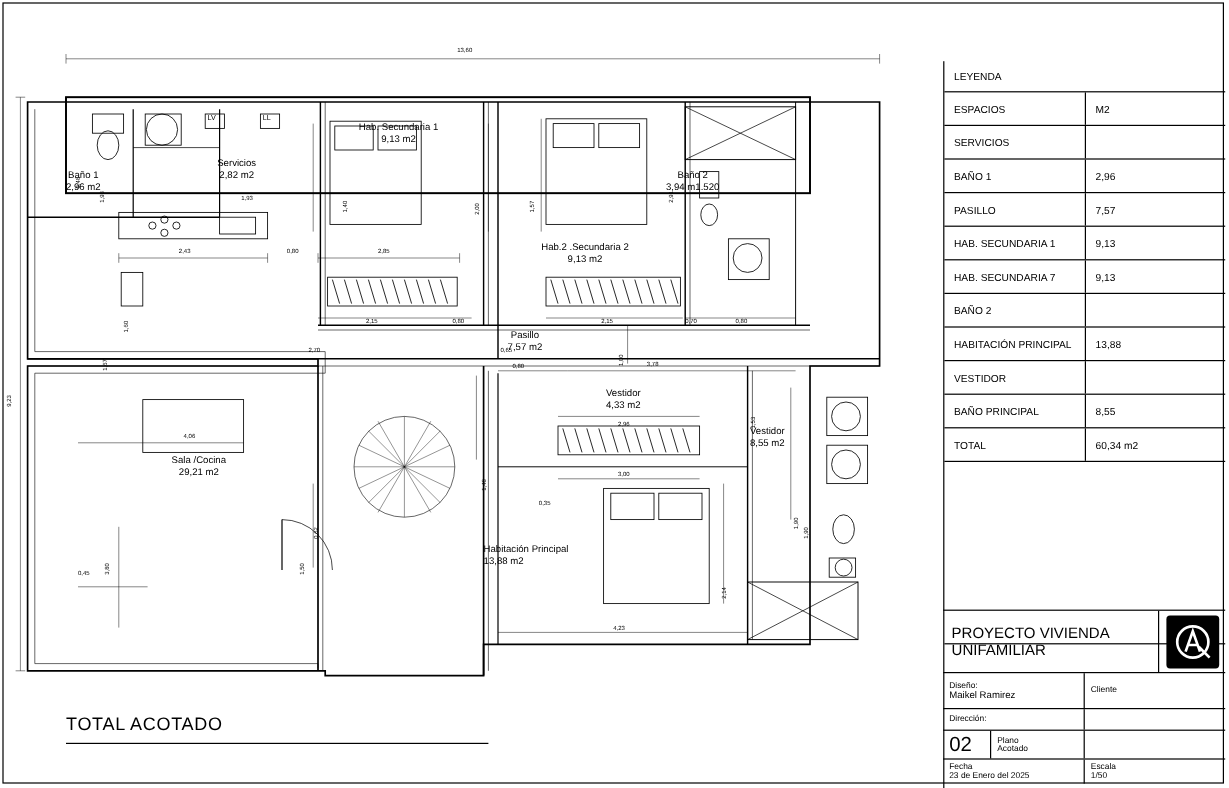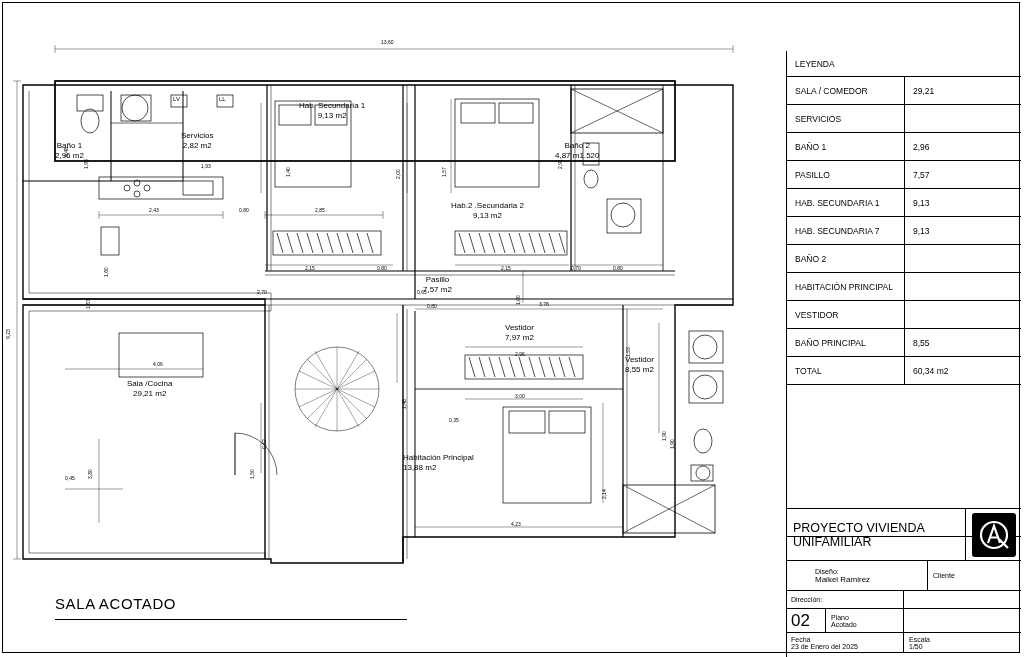--- a/index.html
+++ b/index.html
@@ -315,35 +315,35 @@
     <div class="room-label" style="left:52px; top:138px;">
       <span>Baño 1</span><br><span>2,96 m2</span>
     </div>
     <div class="room-label" style="left:178px; top:128px;">
       <span>Servicios</span><br><span>2,82 m2</span>
     </div>
     <div class="room-label" style="left:296px; top:98px;">
       <span>Hab. Secundaria 1</span><br><span>9,13 m2</span>
     </div>
     <div class="room-label" style="left:552px; top:138px;">
-      <span>Baño 2</span><br><span>4,87 m1.520</span>
+      <span>Baño 2</span><br><span>3,94 m1.520</span>
     </div>
     <div class="room-label" style="left:448px; top:198px;">
       <span>Hab.2 .Secundaria 2</span><br><span>9,13 m2</span>
     </div>
     <div class="room-label" style="left:420px; top:272px;">
       <span>Pasillo</span><br><span>7,57 m2</span>
     </div>
     <div class="room-label" style="left:502px; top:320px;">
-      <span>Vestidor</span><br><span>7,97 m2</span>
+      <span>Vestidor</span><br><span>4,33 m2</span>
     </div>
     <div class="room-label" style="left:622px; top:352px;">
       <span>Vestidor</span><br><span>8,55 m2</span>
     </div>
-    <div class="room-label" style="left:124px; top:376px;">
+    <div class="room-label" style="left:140px; top:376px;">
       <span>Sala /Cocina</span><br><span>29,21 m2</span>
     </div>
     <div class="room-label" style="left:400px; top:450px; text-align:left;">
       <span>Habitación Principal</span><br><span>13,88 m2</span>
     </div>
 
     <div class="dim" style="left:170px; top:93px; font-size:6px;">LV</div>
     <div class="dim" style="left:216px; top:93px; font-size:6px;">LL</div>
 
     <div class="dim" style="left:378px; top:36px;">13,60</div>
@@ -379,32 +379,32 @@
     <div class="dim vert" style="left:66px; top:148px;">0,48</div>
     <div class="dim vert" style="left:106px; top:268px;">1,60</div>
     <div class="dim vert" style="left:88px; top:300px;">1,67</div>
     <div class="dim vert" style="left:398px; top:170px;">2,00</div>
     <div class="dim vert" style="left:444px; top:168px;">1,57</div>
     <div class="dim vert" style="left:604px; top:490px;">2,14</div>
     <div class="dim vert" style="left:628px; top:348px;">1,53</div>
     <div class="dim vert" style="left:560px; top:160px;">2,91</div>
     <div class="dim vert" style="left:672px; top:440px;">1,90</div>
 
-    <div class="plan-title">SALA ACOTADO</div>
+    <div class="plan-title">TOTAL ACOTADO</div>
     <div class="plan-title-rule"></div>
   </div>
 
   <div id="legend">
     <div class="legend-title">LEYENDA</div>
 
-
-    <div class="legend-row">
-      <div class="c1">SALA / COMEDOR</div>
-      <div class="c2">29,21</div>
-    </div>
+    <div class="legend-row">
+      <div class="c1">ESPACIOS</div>
+      <div class="c2">M2</div>
+    </div>
+
     <div class="legend-row">
       <div class="c1">SERVICIOS</div>
     </div>
     <div class="legend-row">
       <div class="c1">BAÑO 1</div>
       <div class="c2">2,96</div>
     </div>
     <div class="legend-row">
       <div class="c1">PASILLO</div>
       <div class="c2">7,57</div>
@@ -415,20 +415,21 @@
     </div>
     <div class="legend-row">
       <div class="c1">HAB. SECUNDARIA 7</div>
       <div class="c2">9,13</div>
     </div>
     <div class="legend-row">
       <div class="c1">BAÑO 2</div>
     </div>
     <div class="legend-row">
       <div class="c1">HABITACIÓN PRINCIPAL</div>
+      <div class="c2">13,88</div>
     </div>
     <div class="legend-row">
       <div class="c1">VESTIDOR</div>
     </div>
     <div class="legend-row">
       <div class="c1">BAÑO PRINCIPAL</div>
       <div class="c2">8,55</div>
     </div>
     <div class="legend-row">
       <div class="c1">TOTAL</div>
@@ -448,21 +449,21 @@
         <svg width="46" height="46" viewBox="0 0 46 46">
           <rect x="1" y="1" width="44" height="44" rx="3" fill="#000"></rect>
           <circle cx="23" cy="23" r="13" fill="none" stroke="#fff" stroke-width="2.2"></circle>
           <path d="M17 31 L23 14 L29 31" fill="none" stroke="#fff" stroke-width="2.2"></path>
           <line x1="19.4" y1="25.5" x2="26.6" y2="25.5" stroke="#fff" stroke-width="2"></line>
           <line x1="28" y1="27" x2="37" y2="36" stroke="#fff" stroke-width="2.2"></line>
         </svg>
       </div>
     </div>
 
-    <div class="tb-row" style="height:30px;padding-left:24px;">
+    <div class="tb-row" style="height:30px;">
       <div class="tb-cell bordered" style="width:118px;">
         <span class="lbl">Diseño:</span>
         <span class="val">Maikel Ramirez</span>
       </div>
       <div class="tb-cell" style="flex:1;">
         <span class="lbl">Cliente</span>
         <span class="val"></span>
       </div>
     </div>
 

